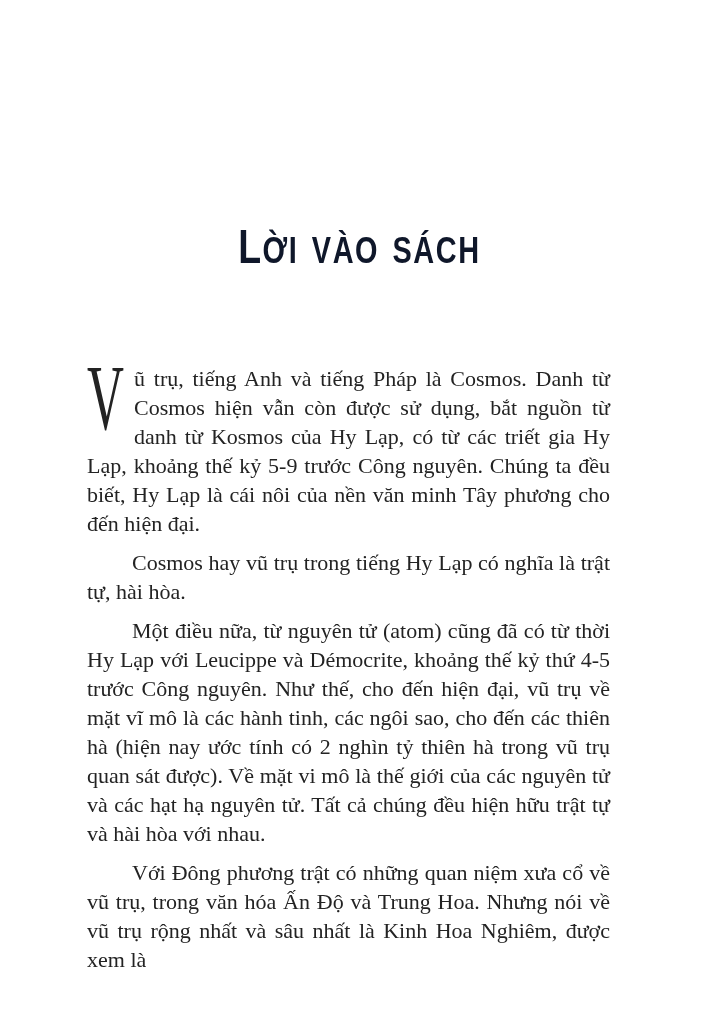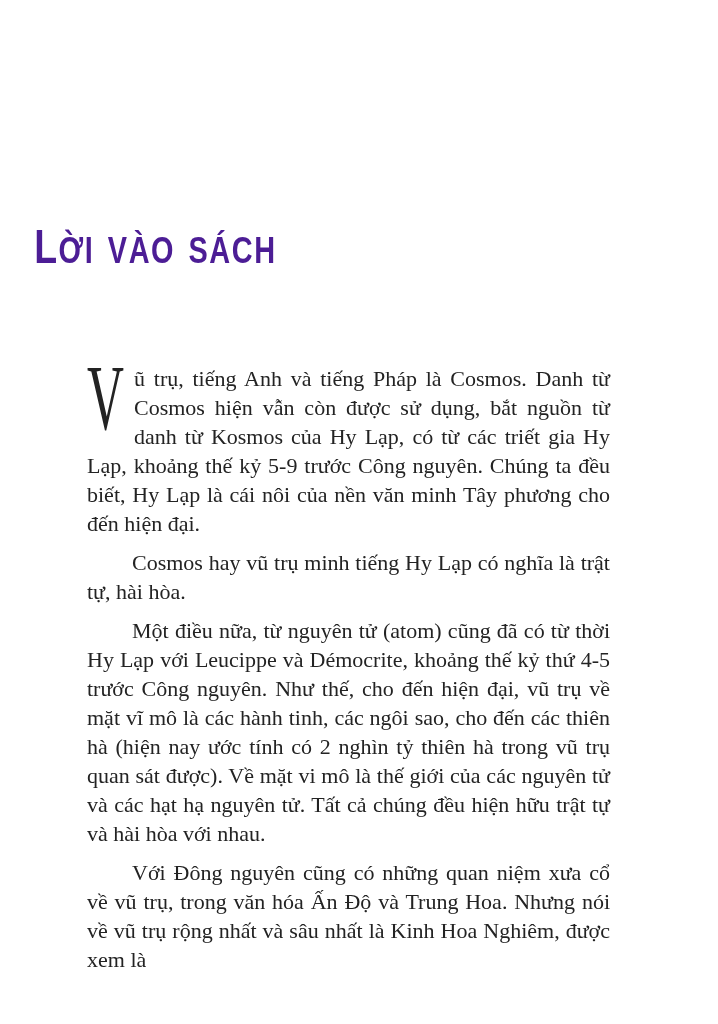--- a/index.html
+++ b/index.html
@@ -15,22 +15,23 @@
     overflow: hidden;
     font-family: "Liberation Serif", "DejaVu Serif", serif;
     color: #232323;
   }
   
   .chapter-title {
     position: absolute;
     top: 224px;
     left: 0;
     width: 718px;
+    text-align: center;
     white-space: nowrap;
-    color: #4c1d95;
+    color: #0f172a;
   }
   .title-inner {
     display: inline-block;
     transform: scaleX(0.78);
     transform-origin: 50% 50%;
     font-family: "Liberation Sans", "DejaVu Sans", sans-serif;
     font-weight: 700;
     font-size: 37px;
     letter-spacing: 2px;
     word-spacing: 5px;
@@ -84,21 +85,21 @@
   <div class="chapter-title">
     <span class="title-inner"><span class="title-first">L</span><span>ỜI VÀO SÁCH</span></span>
   </div>
 
   <div class="body-text">
 
     <p>
       <span class="dropcap-box"><span class="dropcap-glyph">V</span></span><span>ũ trụ, tiếng Anh và tiếng Pháp là Cosmos. Danh từ Cosmos hiện vẫn còn được sử dụng, bắt nguồn từ danh từ Kosmos của Hy Lạp, có từ các triết gia Hy Lạp, khoảng thế kỷ 5-9 trước Công nguyên. Chúng ta đều biết, Hy Lạp là cái nôi của nền văn minh Tây phương cho đến hiện đại.</span>
     </p>
 
-    <p class="para-indent">Cosmos hay vũ trụ minh tiếng Hy Lạp có nghĩa là trật tự, hài hòa.</p>
+    <p class="para-indent">Cosmos hay vũ trụ trong tiếng Hy Lạp có nghĩa là trật tự, hài hòa.</p>
 
     <p class="para-indent">Một điều nữa, từ nguyên tử (atom) cũng đã có từ thời Hy Lạp với Leucippe và Démocrite, khoảng thế kỷ thứ 4-5 trước Công nguyên. Như thế, cho đến hiện đại, vũ trụ về mặt vĩ mô là các hành tinh, các ngôi sao, cho đến các thiên hà (hiện nay ước tính có 2 nghìn tỷ thiên hà trong vũ trụ quan sát được). Về mặt vi mô là thế giới của các nguyên tử và các hạt hạ nguyên tử. Tất cả chúng đều hiện hữu trật tự và hài hòa với nhau.</p>
 
-    <p class="para-indent">Với Đông nguyên cũng có những quan niệm xưa cổ về vũ trụ, trong văn hóa Ấn Độ và Trung Hoa. Nhưng nói về vũ trụ rộng nhất và sâu nhất là Kinh Hoa Nghiêm, được xem là</p>
+    <p class="para-indent">Với Đông phương trật có những quan niệm xưa cổ về vũ trụ, trong văn hóa Ấn Độ và Trung Hoa. Nhưng nói về vũ trụ rộng nhất và sâu nhất là Kinh Hoa Nghiêm, được xem là</p>
 
   </div>
 
 </div>
 
 </body></html>

